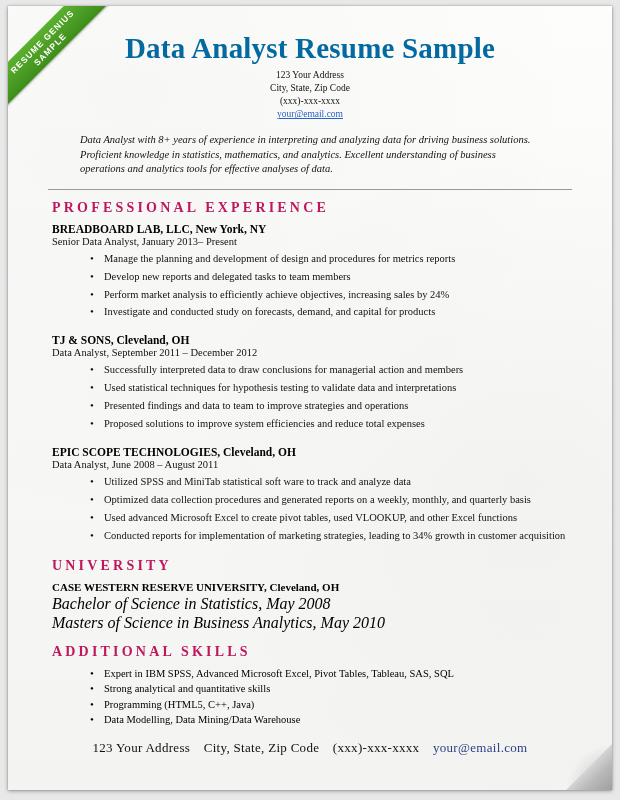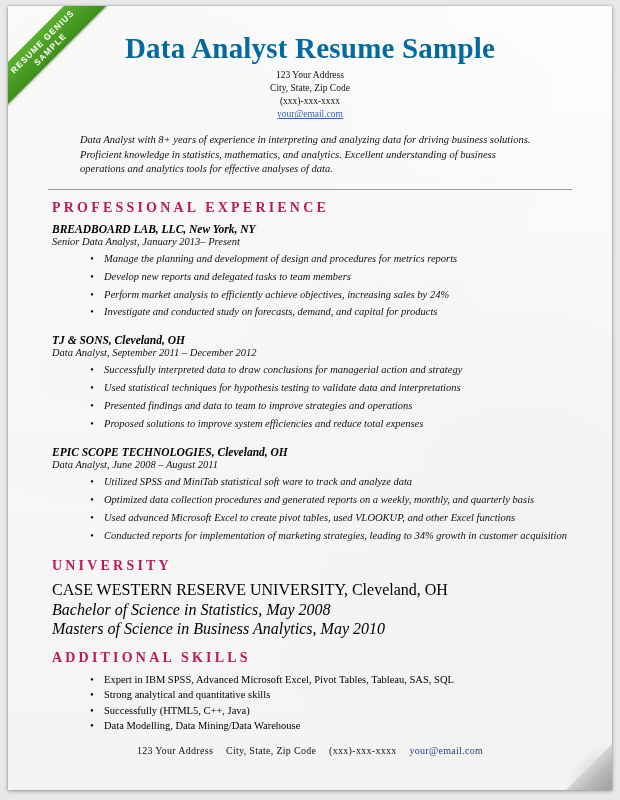--- a/index.html
+++ b/index.html
@@ -139,26 +139,26 @@
     padding-left: 14px;
   }
   ul.bullets li::before {
     content: "•";
     position: absolute;
     left: 0;
     top: -1px;
     font-size: 11px;
     color: #111;
   }
-  .job-block { margin-bottom: 2px; font-style: italic; }
+  .job-block { margin-bottom: 2px; }
 
   
   .edu-school {
-    font-size: 16px;
-    font-weight: normal;
+    font-size: 11px;
+    font-weight: bold;
     margin: 0 0 2px 6px;
   }
   .edu-degree {
     font-size: 16px;
     font-style: italic;
     margin: 0 0 1px 6px;
   }
 
   
   ul.skills {
@@ -181,21 +181,21 @@
     font-size: 11px;
   }
 
   
   .footer {
     position: absolute;
     left: 0;
     right: 0;
     bottom: 34px;
     text-align: center;
-    font-size: 10px;
+    font-size: 13px;
     color: #111;
     letter-spacing: 0.3px;
   }
   .footer .sep { display: inline-block; width: 10px; }
   .footer .mail { color: #2b3f86; }
 
   
   .curl {
     position: absolute;
     right: 0;
@@ -254,21 +254,21 @@
           <li>Develop new reports and delegated tasks to team members</li>
           <li>Perform market analysis to efficiently achieve objectives, increasing sales by 24%</li>
           <li>Investigate and conducted study on forecasts, demand, and capital for products</li>
         </ul>
       </div>
 
       <div class="job-block">
         <div class="job-title">TJ &amp; SONS, Cleveland, OH</div>
         <div class="job-sub">Data Analyst, September 2011 – December 2012</div>
         <ul class="bullets">
-          <li>Successfully interpreted data to draw conclusions for managerial action and strategy</li>
+          <li>Successfully interpreted data to draw conclusions for managerial action and members</li>
           <li>Used statistical techniques for hypothesis testing to validate data and interpretations</li>
           <li>Presented findings and data to team to improve strategies and operations</li>
           <li>Proposed solutions to improve system efficiencies and reduce total expenses</li>
         </ul>
       </div>
 
       <div class="job-block">
         <div class="job-title">EPIC SCOPE TECHNOLOGIES, Cleveland, OH</div>
         <div class="job-sub">Data Analyst, June 2008 – August 2011</div>
         <ul class="bullets">
@@ -281,21 +281,21 @@
 
       <div class="section-title edu">UNIVERSITY</div>
       <div class="edu-school">CASE WESTERN RESERVE UNIVERSITY, Cleveland, OH</div>
       <div class="edu-degree">Bachelor of Science in Statistics, May 2008</div>
       <div class="edu-degree">Masters of Science in Business Analytics, May 2010</div>
 
       <div class="section-title edu">ADDITIONAL SKILLS</div>
       <ul class="skills">
         <li>Expert in IBM SPSS, Advanced Microsoft Excel, Pivot Tables, Tableau, SAS, SQL</li>
         <li>Strong analytical and quantitative skills</li>
-        <li>Successfully (HTML5, C++, Java)</li>
+        <li>Programming (HTML5, C++, Java)</li>
         <li>Data Modelling, Data Mining/Data Warehouse</li>
       </ul>
 
     </div>
 
     <div class="footer">
       <span>123 Your Address</span><span class="sep"></span>
       <span>City,  State,  Zip Code</span><span class="sep"></span>
       <span>(xxx)-xxx-xxxx</span><span class="sep"></span>
       <span class="mail">your@email.com</span>

